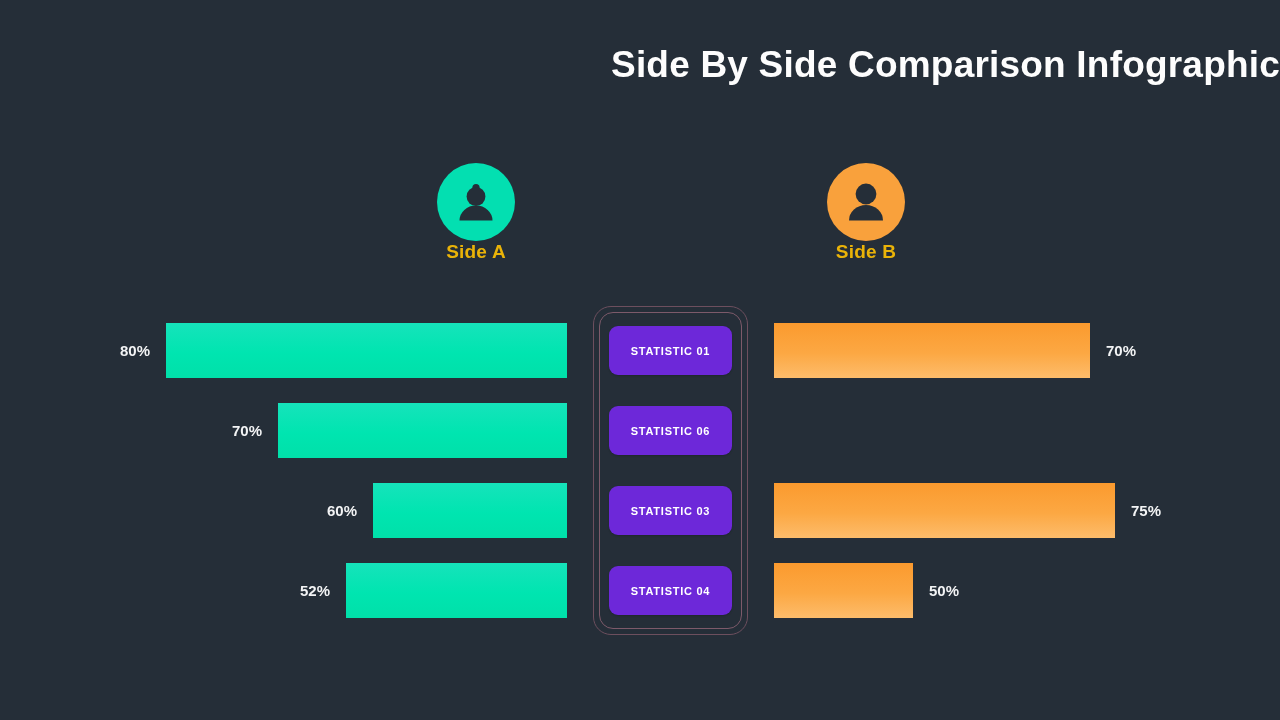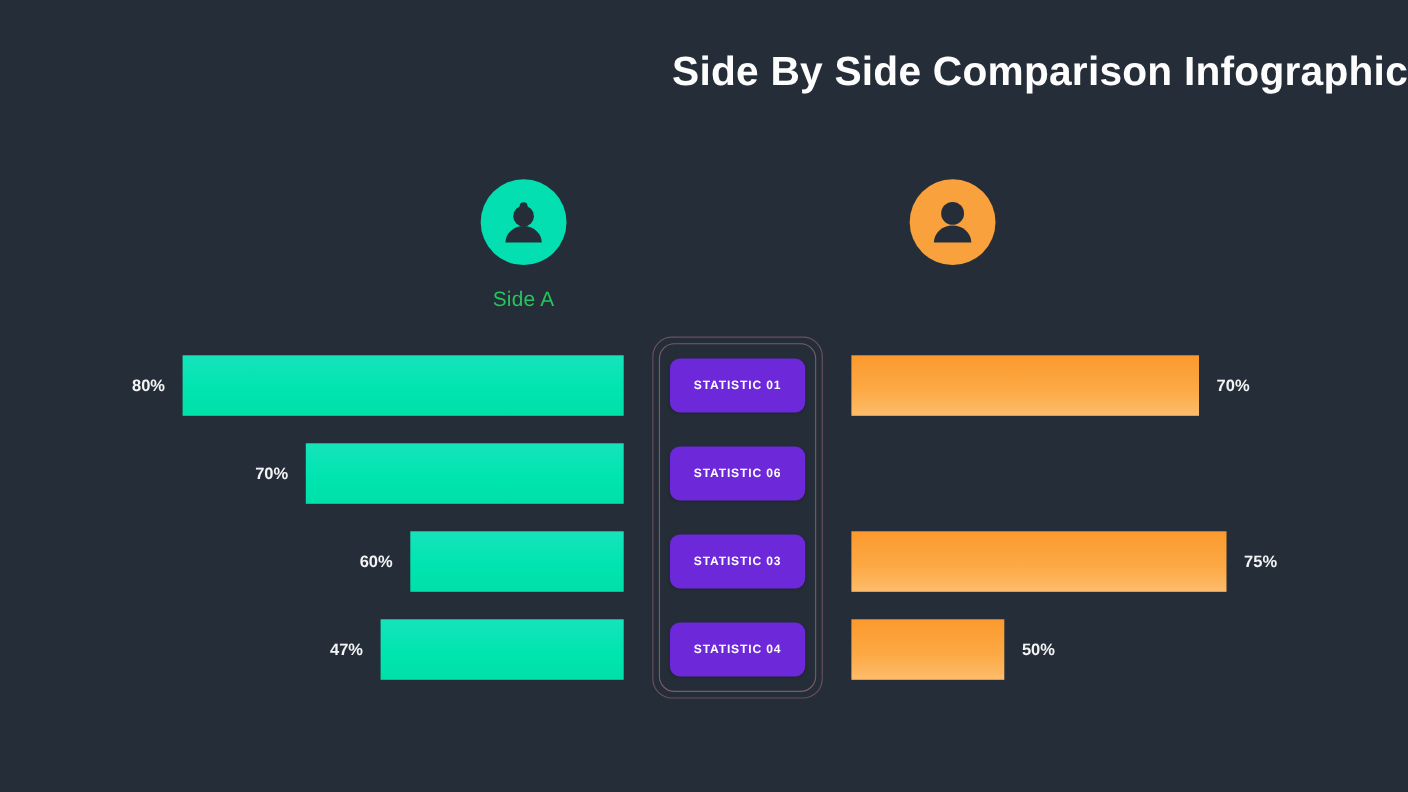--- a/index.html
+++ b/index.html
@@ -46,24 +46,23 @@
     border-radius: 50%;
     margin: 0 auto;
     position: relative;
   }
   .avatar-circle.teal   { background: #03dfb1; }
   .avatar-circle.orange { background: #f9a13c; }
 
   .avatar-circle svg { display: block; }
 
   .side-label {
-    margin-top: 21px;
     font-size: 19px;
-    font-weight: normal;
-    color: #22c55e;
+    font-weight: bold;
+    color: #eab308;
     letter-spacing: 0.2px;
   }
 
   
   .chart-area {
     position: absolute;
     left: 0;
     top: 323px;
     width: 1280px;
   }
@@ -182,20 +181,21 @@
   <div class="side-label">Side A</div>
 </div>
 
 <div class="avatar-block side-b">
   <div class="avatar-circle orange">
     <svg width="78" height="78" viewBox="0 0 78 78">
       <circle cx="39" cy="31" r="10.4" fill="#252e38"></circle>
       <path d="M22 57.5 a17 15.5 0 0 1 34 0 z" fill="#252e38"></path>
     </svg>
   </div>
+  <div class="side-label">Side B</div>
 </div>
 
 <div class="chart-area">
 
   <div class="row">
     <div class="left-half">
       <span class="pct-left">80%</span>
       <div class="bar-left" style="width: 401px;"></div>
     </div>
     <div class="right-half">
@@ -217,21 +217,21 @@
       <div class="bar-left" style="width: 194px;"></div>
     </div>
     <div class="right-half">
       <div class="bar-right" style="width: 341px;"></div>
       <span class="pct-right">75%</span>
     </div>
   </div>
 
   <div class="row">
     <div class="left-half">
-      <span class="pct-left">47%</span>
+      <span class="pct-left">52%</span>
       <div class="bar-left" style="width: 221px;"></div>
     </div>
     <div class="right-half">
       <div class="bar-right" style="width: 139px;"></div>
       <span class="pct-right">50%</span>
     </div>
   </div>
 
 </div>
 

